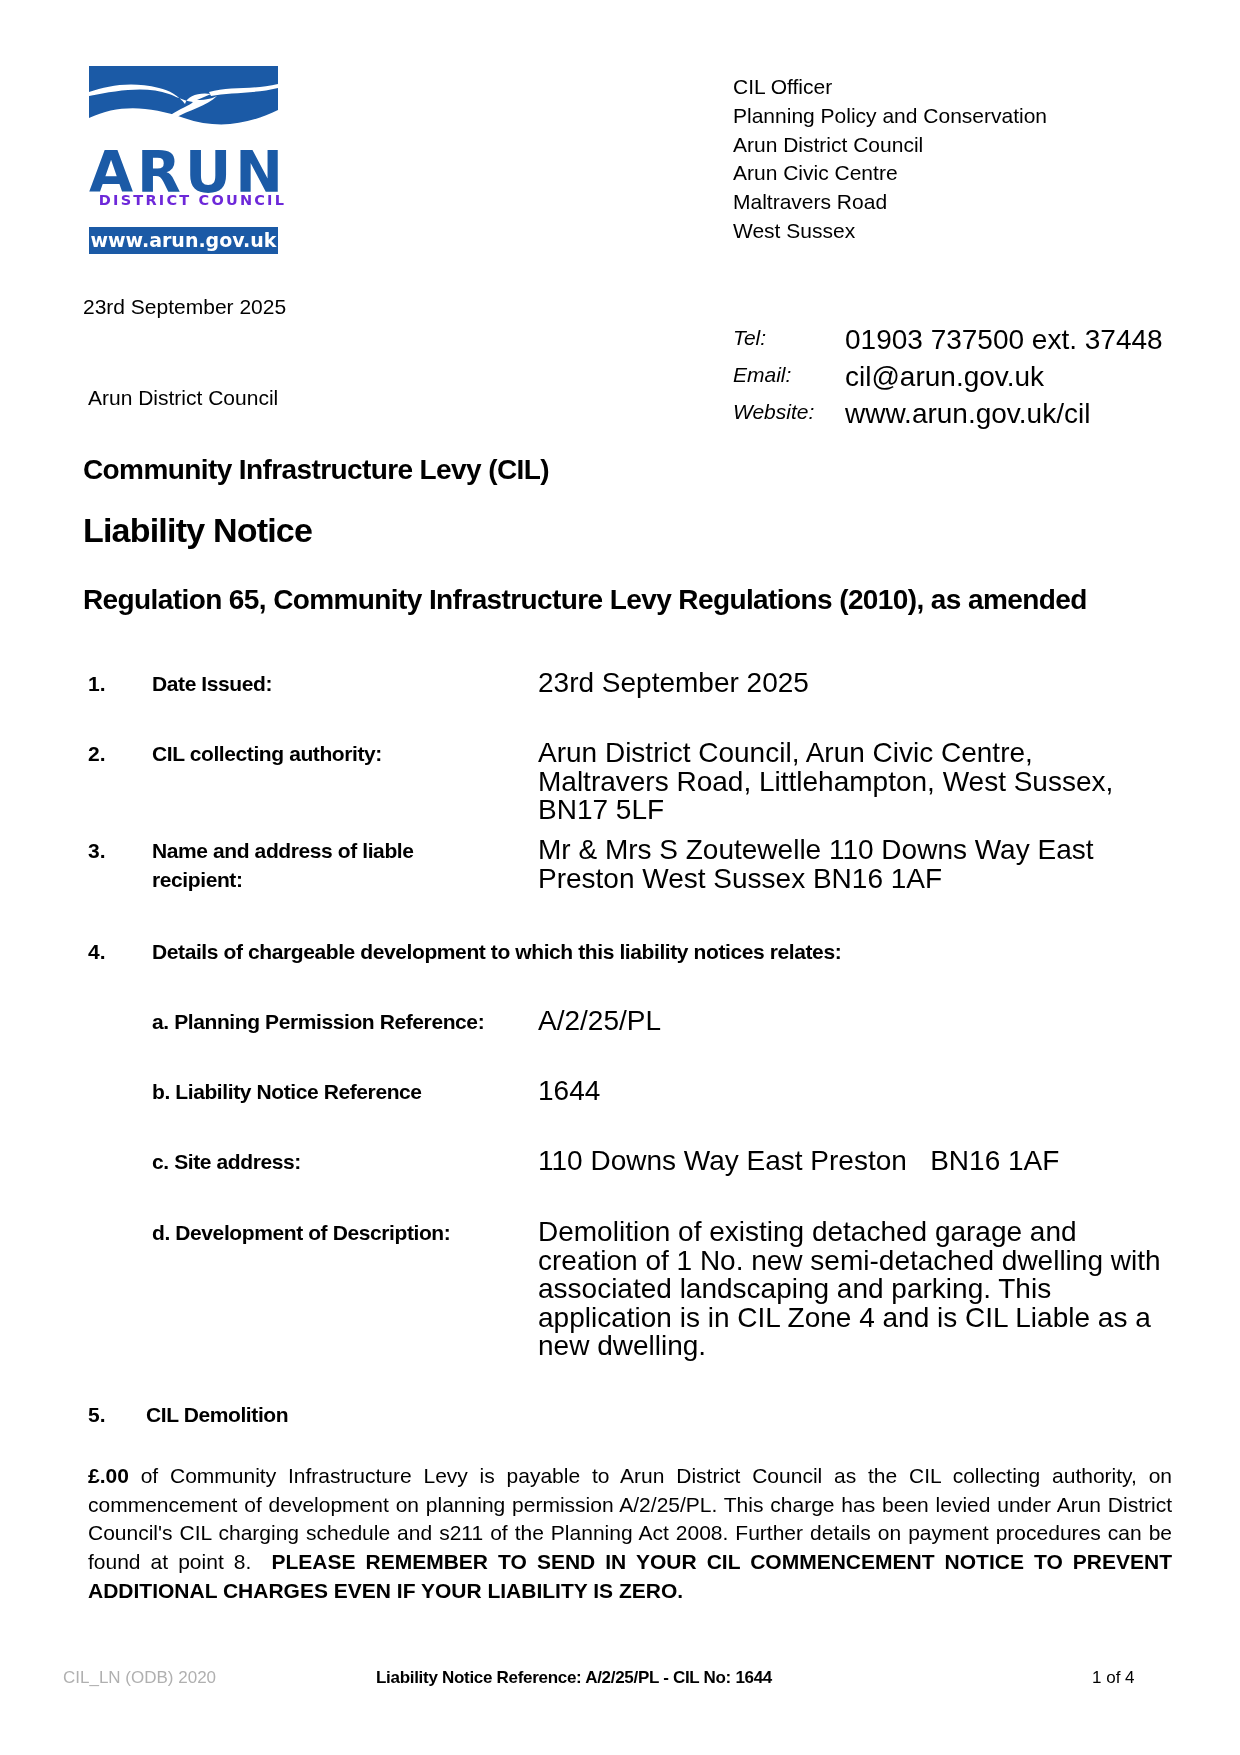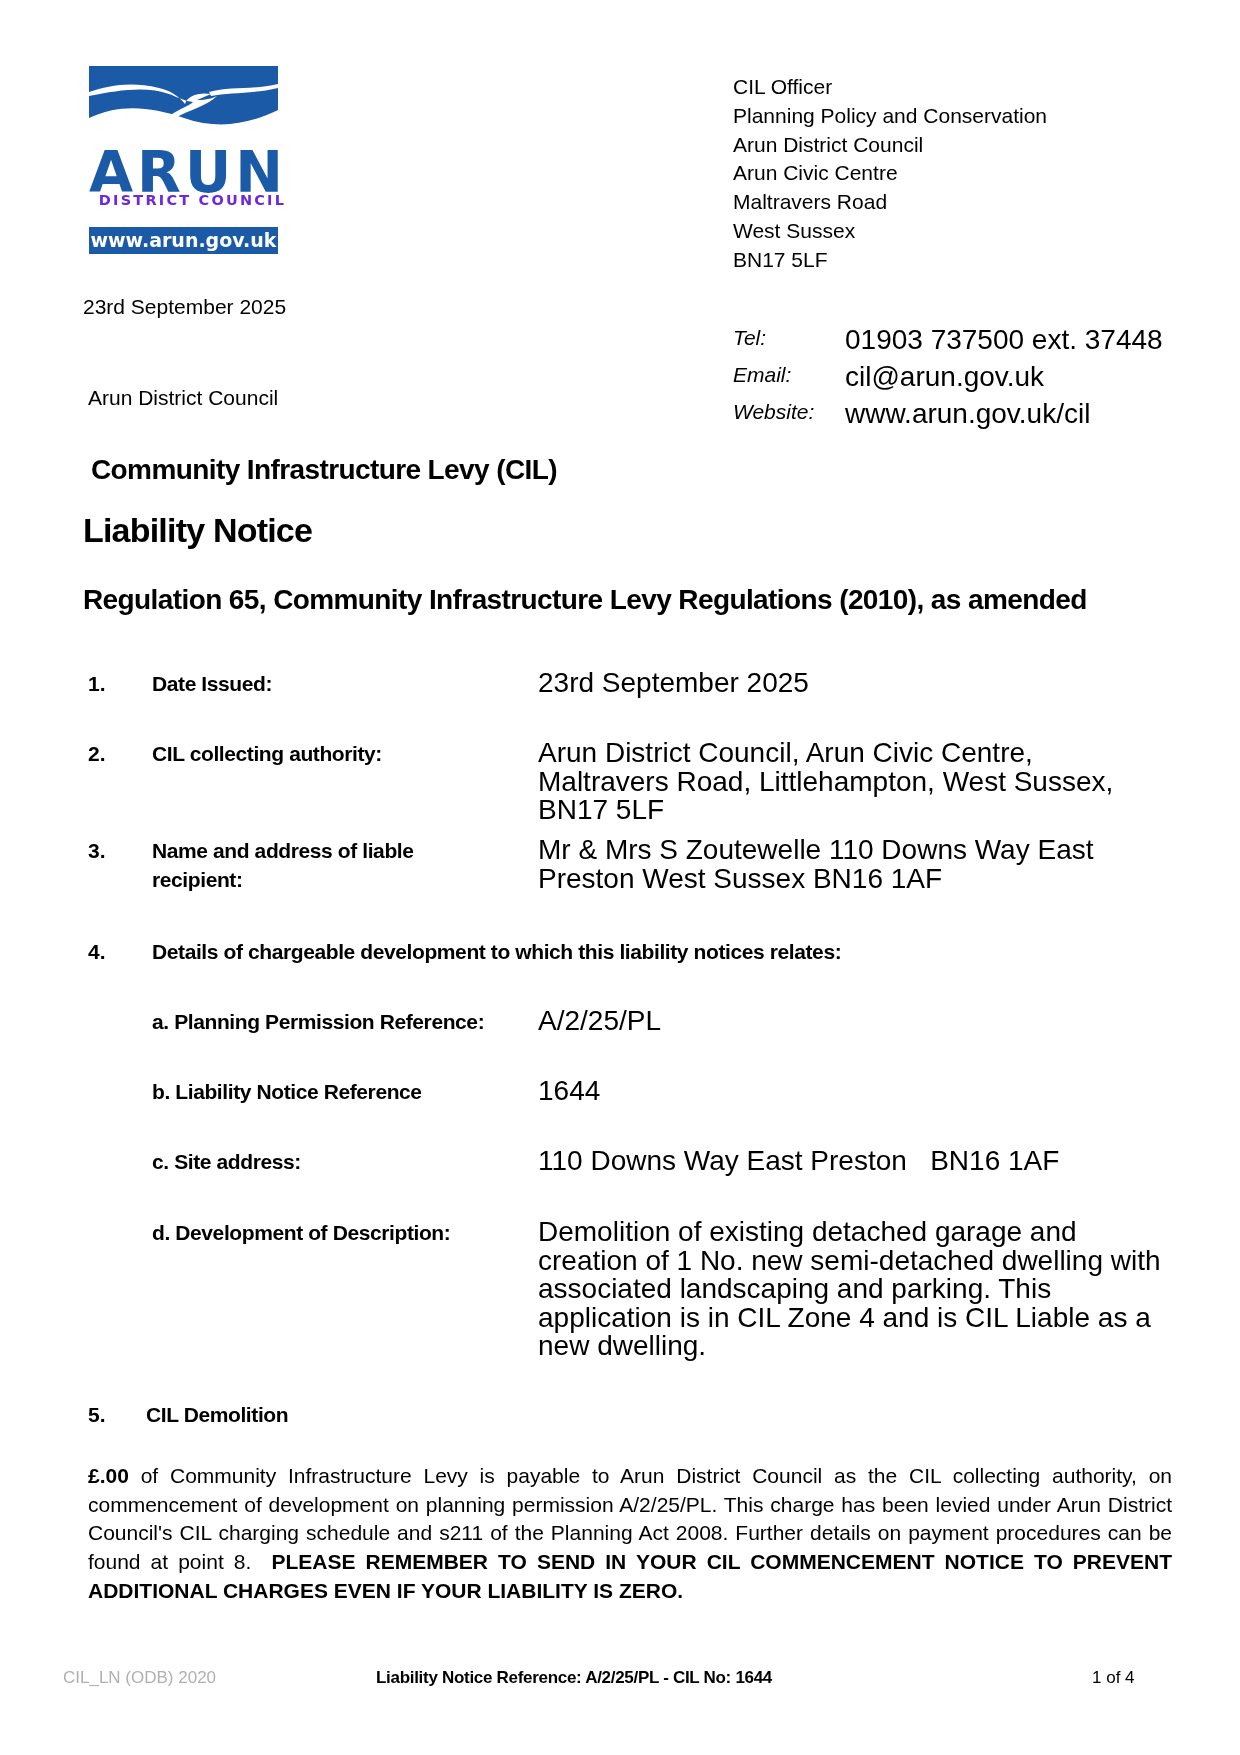--- a/index.html
+++ b/index.html
@@ -15,21 +15,21 @@
               color: #6d28d9; font-weight: bold; font-size: 14.5px; letter-spacing: 2.2px;
               font-family: "DejaVu Sans", sans-serif; margin-left: 9px; }
   .logo .url { position: absolute; left: 0; top: 161px; width: 189px; height: 27px;
                background: #1b5aa6; color: #fff; font-weight: bold; font-size: 19px;
                line-height: 27px; text-align: center; font-family: "DejaVu Sans", sans-serif; }
   .addr { position: absolute; left: 733px; top: 73px; font-size: 21px; line-height: 28.8px; }
   .contact { position: absolute; left: 733px; top: 326px; font-size: 21px; }
   .contact .row { height: 37px; position: relative; }
   .contact .lab { position: absolute; left: 0; font-style: italic; }
   .contact .val { position: absolute; left: 112px; white-space: nowrap; }
-  .h1 { font-size: 28px; font-weight: bold; letter-spacing: -0.6px; margin-left: 8px; }
+  .h1 { font-size: 28px; font-weight: bold; letter-spacing: -0.6px; }
   .h2 { font-size: 34px; font-weight: bold; letter-spacing: -0.8px; }
   .h3 { font-size: 28px; font-weight: bold; letter-spacing: -0.6px; }
   .num { font-size: 21px; font-weight: bold; }
   .lab { font-size: 21px; font-weight: bold; }
   .lab-b { font-size: 21px; font-weight: bold; letter-spacing: -0.4px; }
   .val { font-size: 28px; line-height: 28.5px; }
   .field { position: absolute; }
   .wrap { white-space: normal; }
   .para { position: absolute; left: 88px; top: 1462px; width: 1084px; font-size: 21px;
           line-height: 28.7px; text-align: justify; text-align-last: left; }
@@ -53,21 +53,20 @@
   <div class="url">www.arun.gov.uk</div>
 </div>
 
 <div class="addr">
   <div>CIL Officer</div>
   <div>Planning Policy and Conservation</div>
   <div>Arun District Council</div>
   <div>Arun Civic Centre</div>
   <div>Maltravers Road</div>
   <div>West Sussex</div>
-  <div>BN17 5LF</div>
 </div>
 
 <div class="contact">
   <div class="row">
     <span class="lab" style="font-weight:normal">Tel:</span>
     <span class="val">01903 737500 ext. 37448</span>
   </div>
   <div class="row">
     <span class="lab" style="font-weight:normal">Email:</span>
     <span class="val">cil@arun.gov.uk</span>

